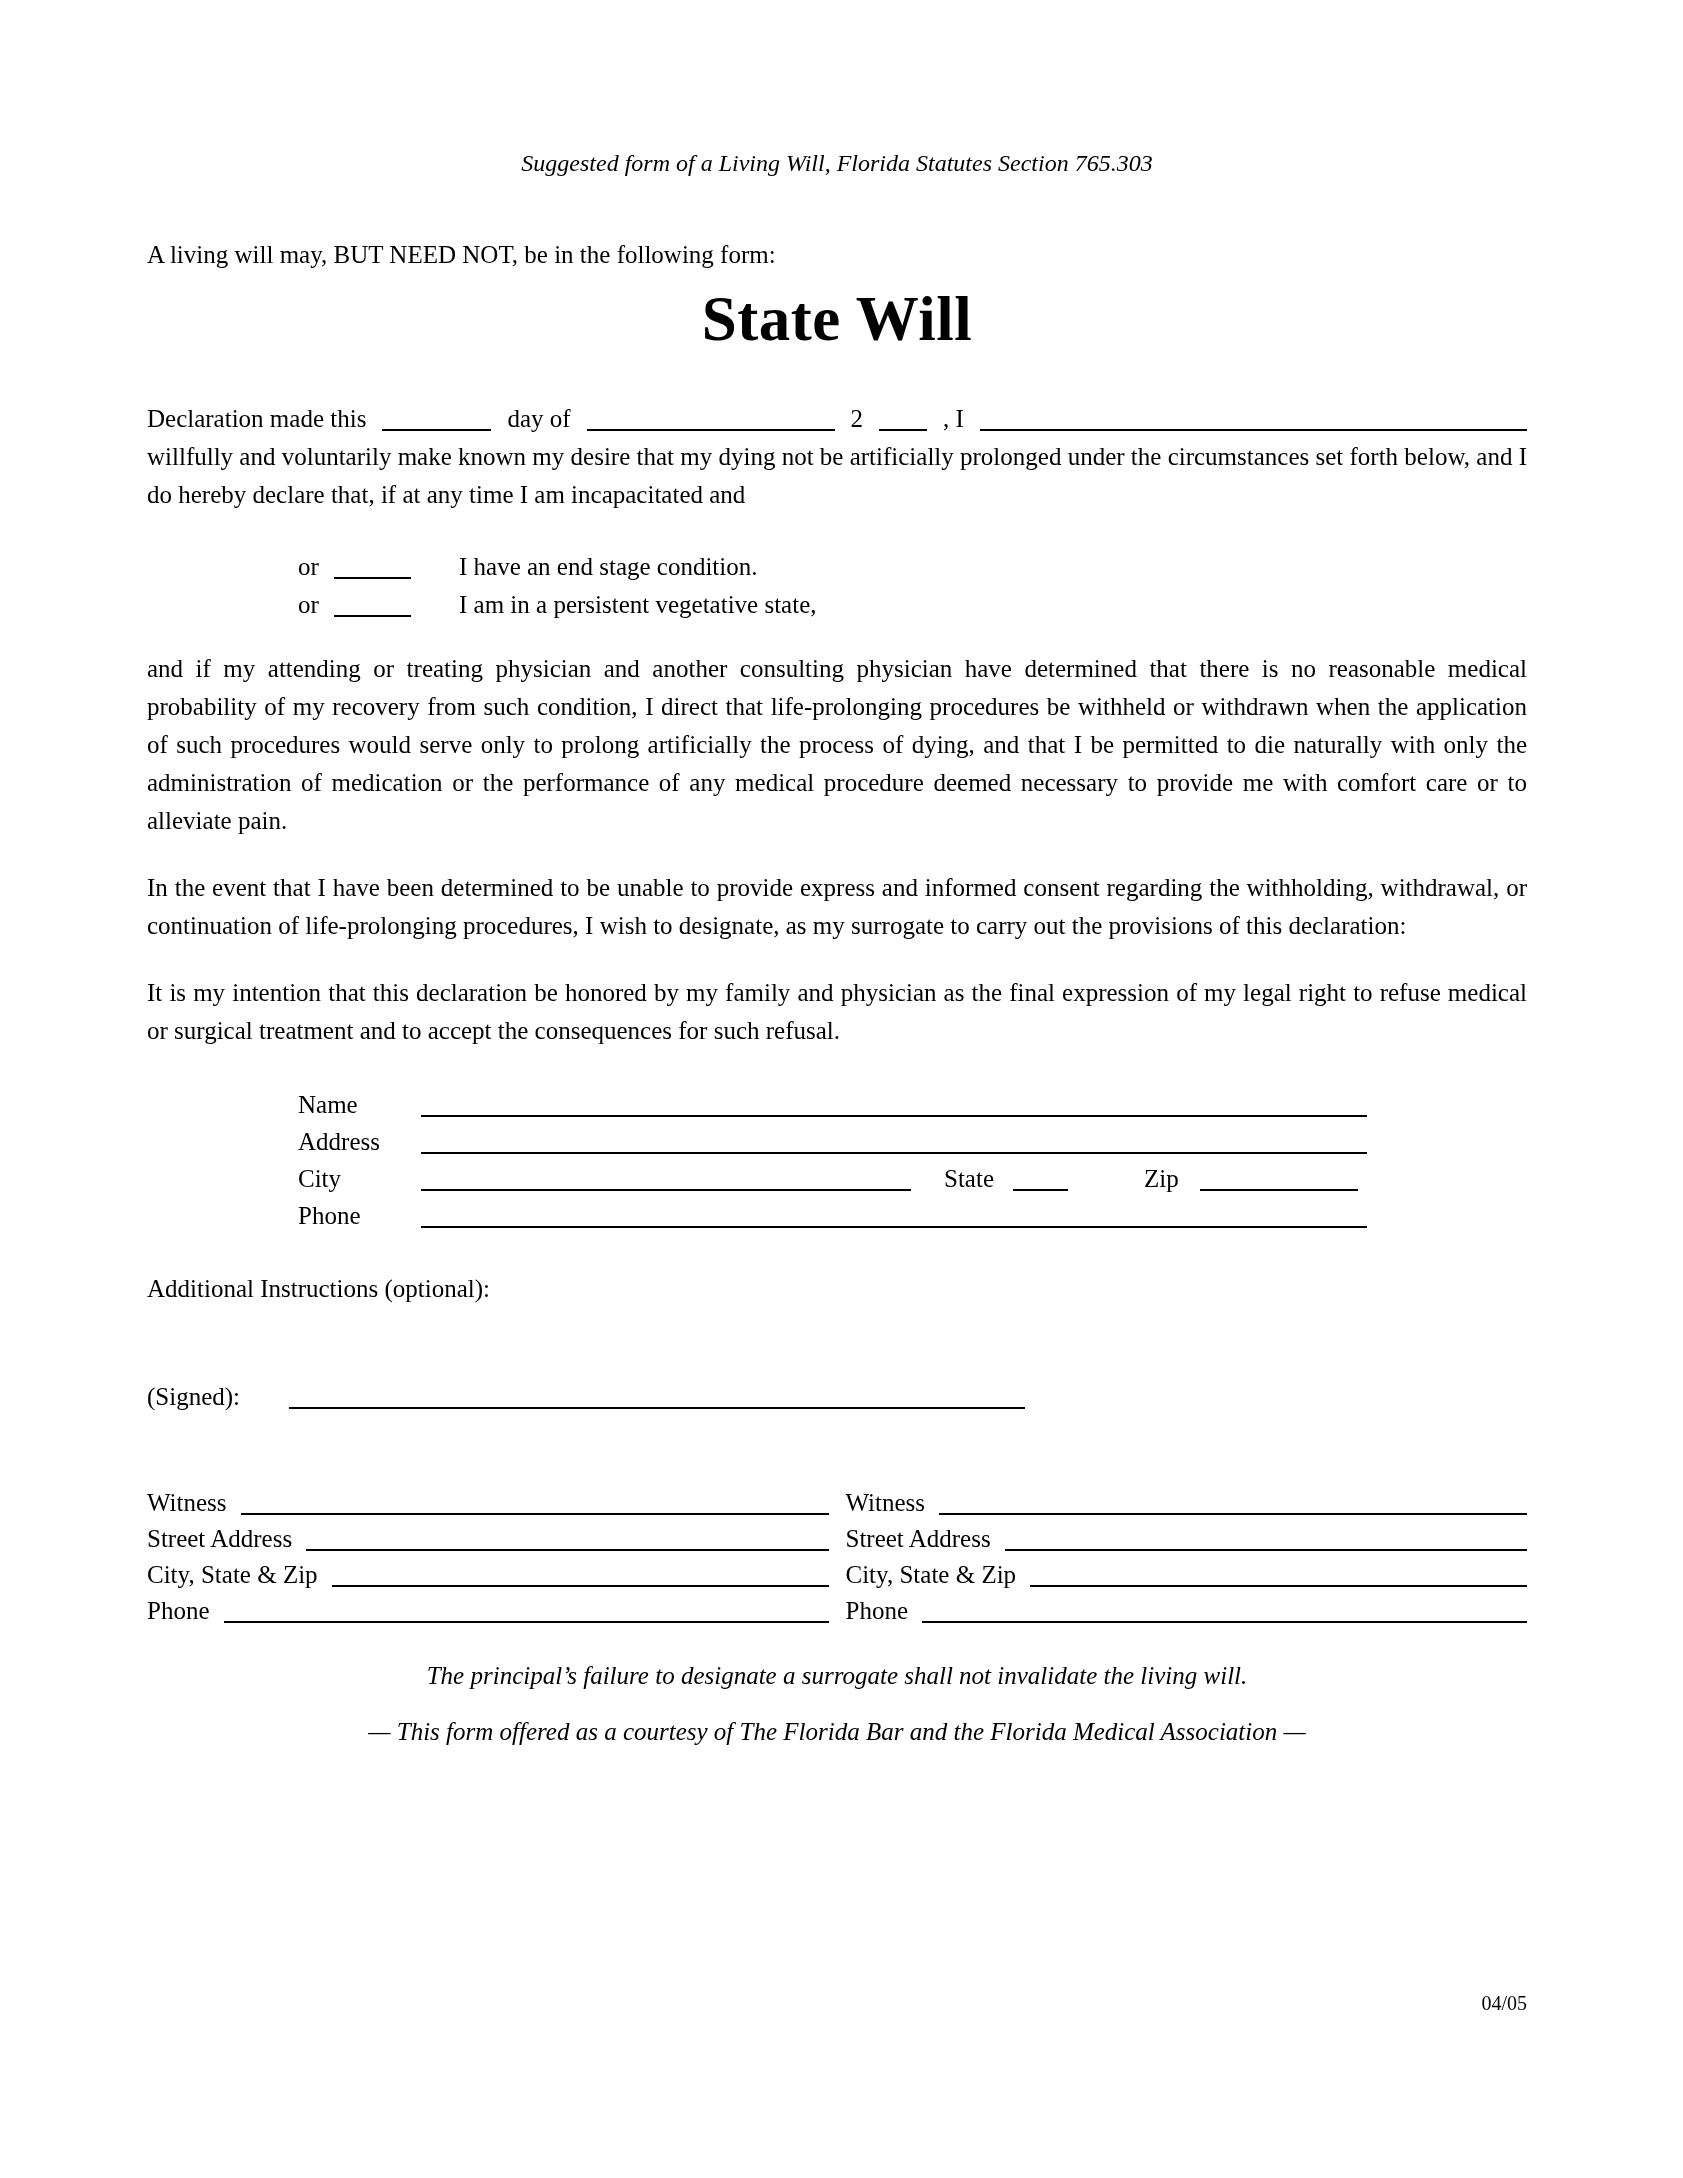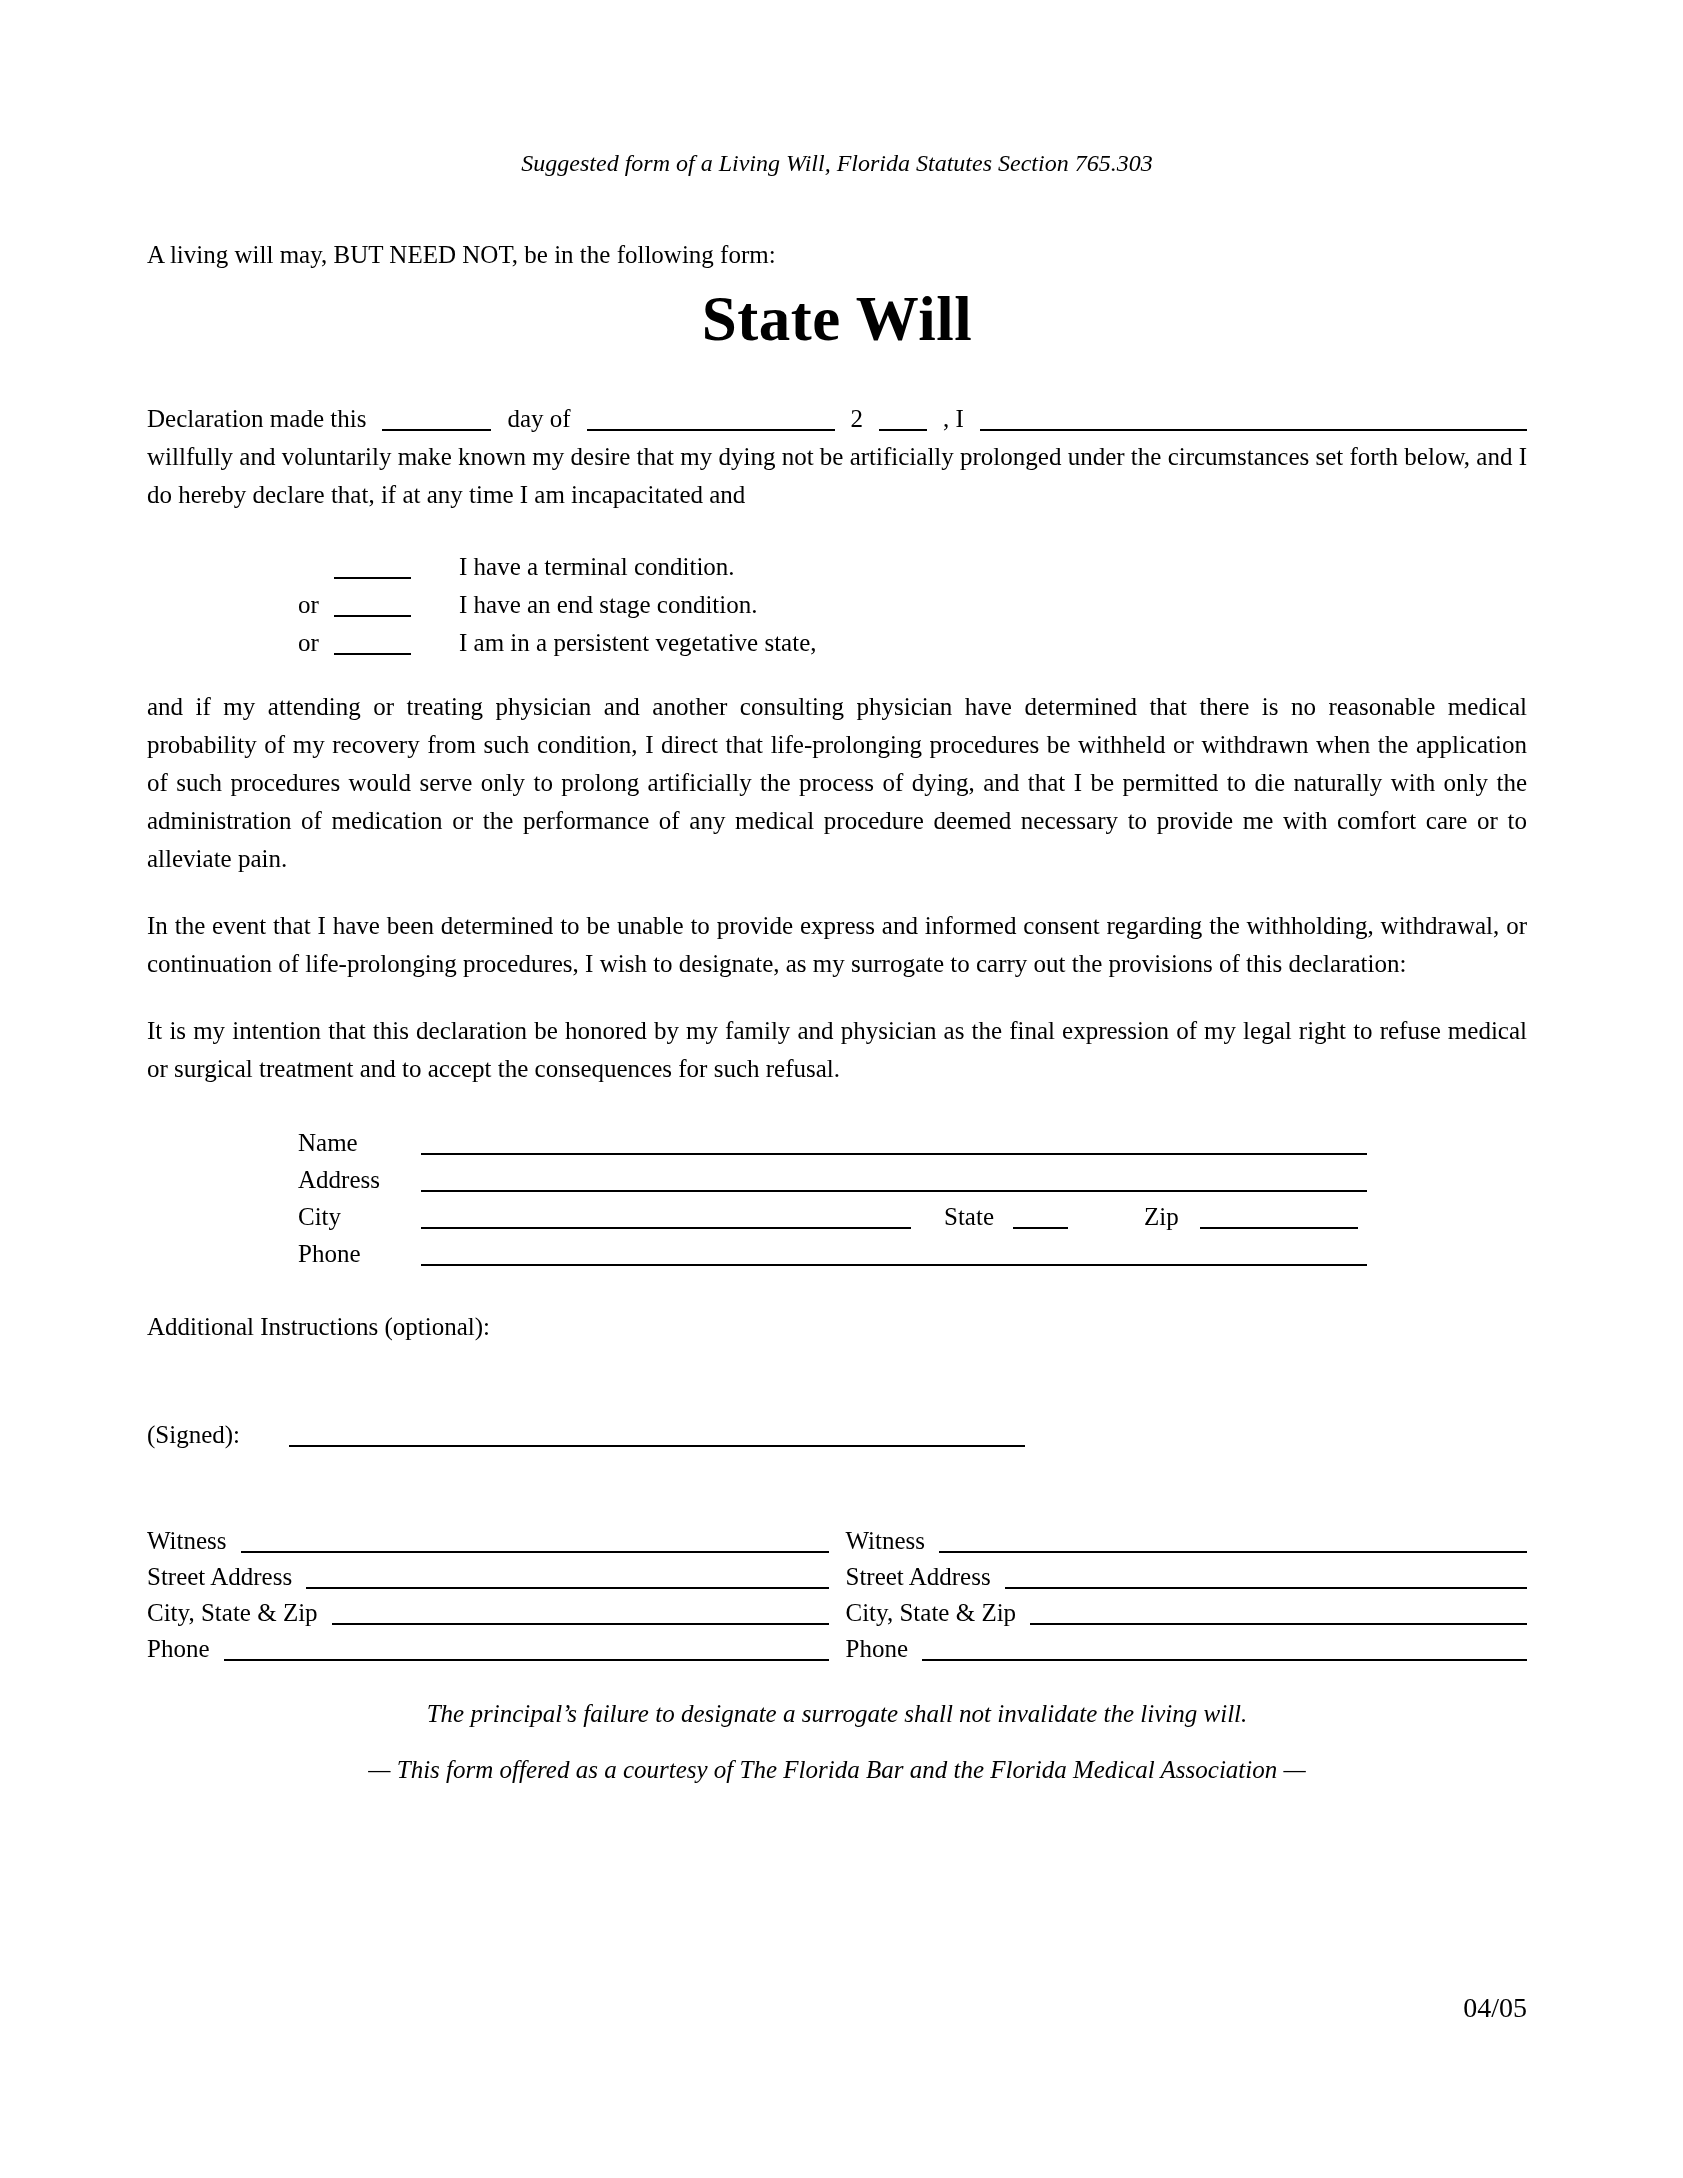--- a/index.html
+++ b/index.html
@@ -77,21 +77,21 @@
     font-style:italic;
     text-align:center;
     line-height:38px;
   }
   .foot-1 { margin-top:28px; }
   .foot-2 { margin-top:18px;font-style:italic; }
   .page-num {
     position:absolute;
     top:1992px;
     right:156px;
-    font-size:28px;
+    font-size:20px;
   }
 </style>
 </head>
 <body>
 
 <div class="page">
 
   <div class="citation">Suggested form of a Living Will, Florida Statutes Section 765.303</div>
 
   <div class="intro">A living will may, BUT NEED NOT, be in the following form:</div>
@@ -105,25 +105,20 @@
     <span class="blank b-month"></span>
     <span>2</span>
     <span class="blank b-year"></span>
     <span>, I</span>
     <span class="blank grow"></span>
   </div>
   <p class="just">willfully and voluntarily make known my desire that my dying not be artificially prolonged under the circumstances set forth below, and I do hereby declare that, if at any time I am incapacitated and</p>
 
   <div class="cond-block">
     <div class="flexrow cond-row">
-      <span class="cond-prefix"></span>
-      <span class="blank cond-blank"></span>
-      <span>I have a terminal condition.</span>
-    </div>
-    <div class="flexrow cond-row">
       <span class="cond-prefix">or</span>
       <span class="blank cond-blank"></span>
       <span>I have an end stage condition.</span>
     </div>
     <div class="flexrow cond-row">
       <span class="cond-prefix">or</span>
       <span class="blank cond-blank"></span>
       <span>I am in a persistent vegetative state,</span>
     </div>
   </div>

